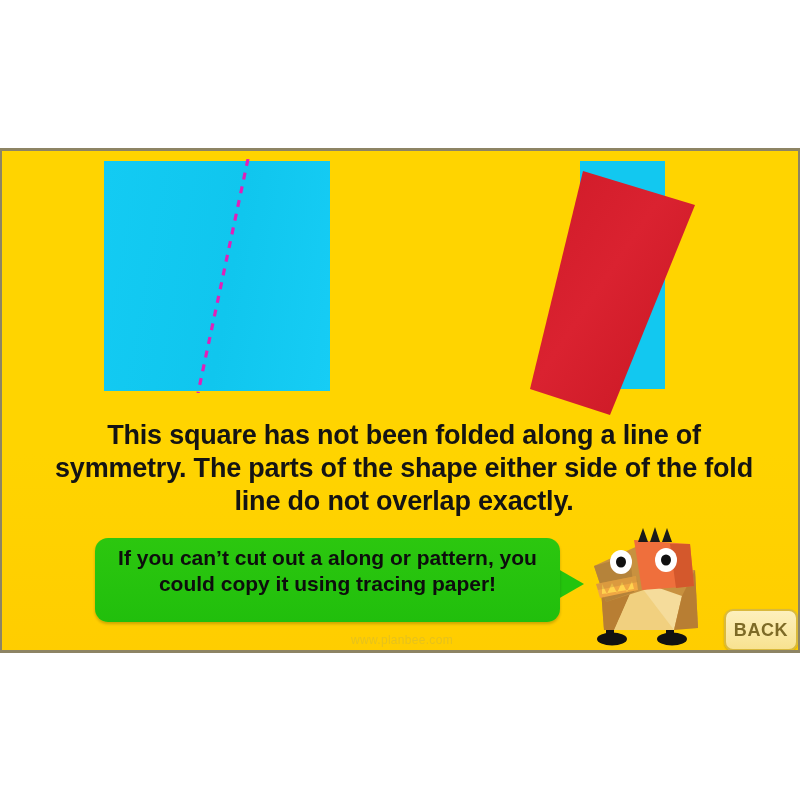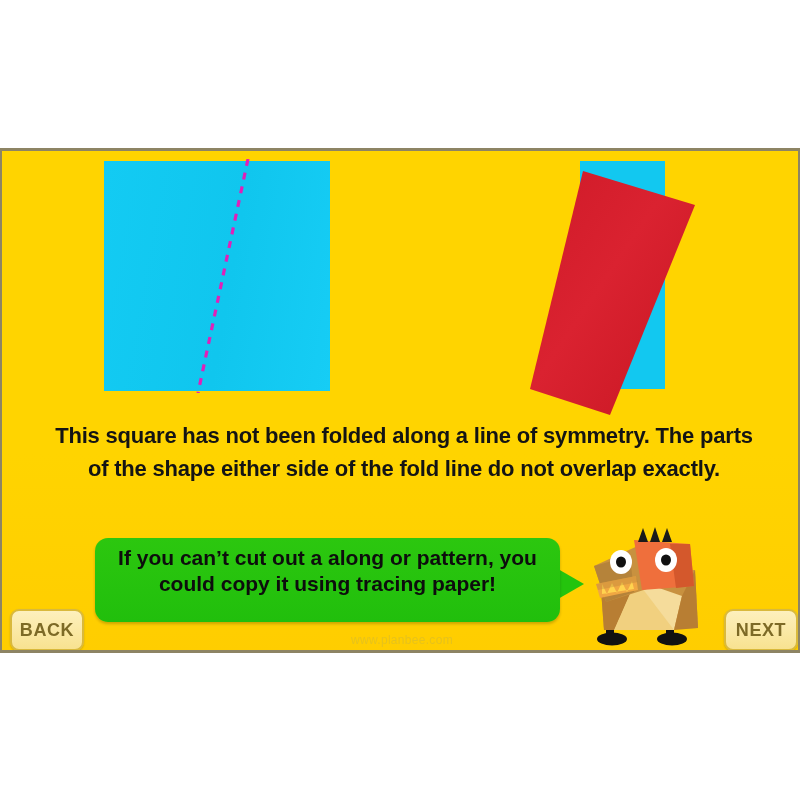--- a/index.html
+++ b/index.html
@@ -77,21 +77,21 @@
 
   
   #statement {
     position: absolute;
     left: 52px;
     top: 268px;
     width: 700px;
     text-align: center;
     font-family: "Liberation Sans", sans-serif;
     font-weight: bold;
-    font-size: 22px;
+    font-size: 27px;
     line-height: 33px;
     color: #141414;
     letter-spacing: -0.2px;
   }
 
   
   #bubble {
     position: absolute;
     left: 93px;
     top: 387px;
@@ -232,19 +232,16 @@
       <ellipse cx="76" cy="34" rx="11" ry="12" fill="#ffffff"></ellipse>
       <ellipse cx="76" cy="34" rx="5" ry="5.5" fill="#111111"></ellipse>
 
       <polygon points="6,58 46,50 48,64 10,72" fill="#f0a742"></polygon>
       <polygon points="12,58 17,68 22,57 27,67 32,56 37,66 42,55 44,63 12,68" fill="#ffd34f"></polygon>
       <polygon points="6,58 46,50 48,56 8,64" fill="#b5833a" opacity="0.35"></polygon>
     </svg>
 
   </div>
 
-  <div class="navbtn" id="back-button">
+  <div class="navbtn" id="next-button">
     <span>BACK</span>
   </div>
-  <div class="navbtn" id="next-button">
-    <span>NEXT</span>
-  </div>
 </div>
 
 </body></html>

